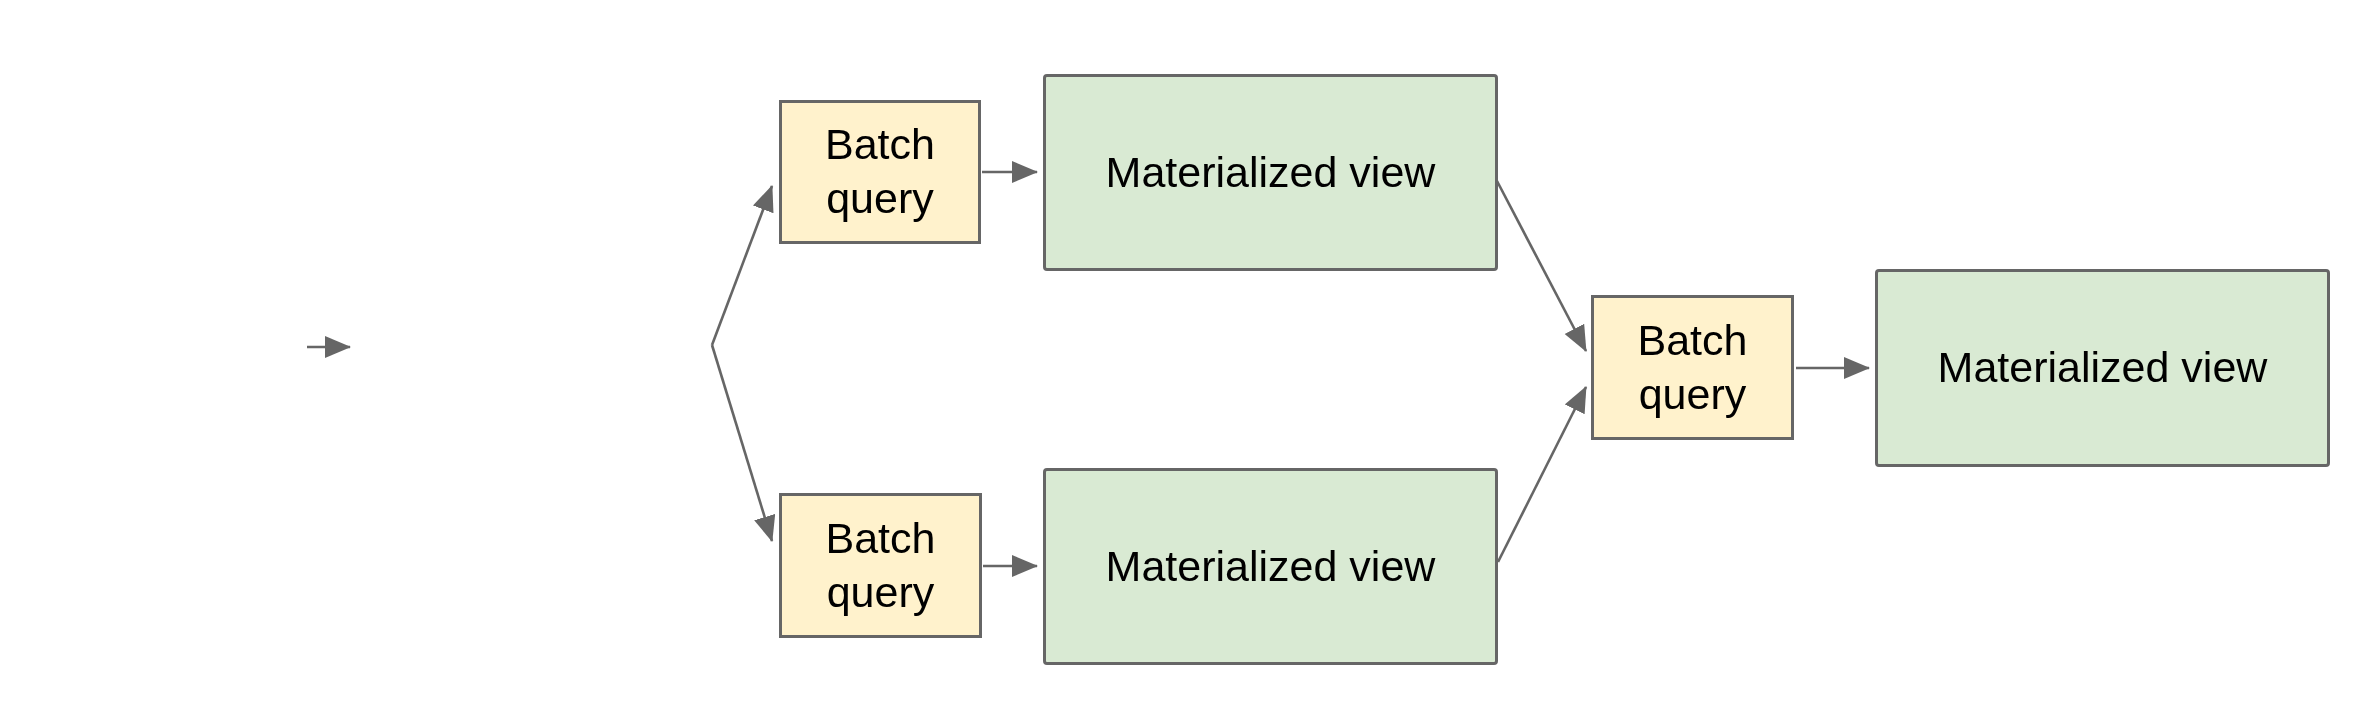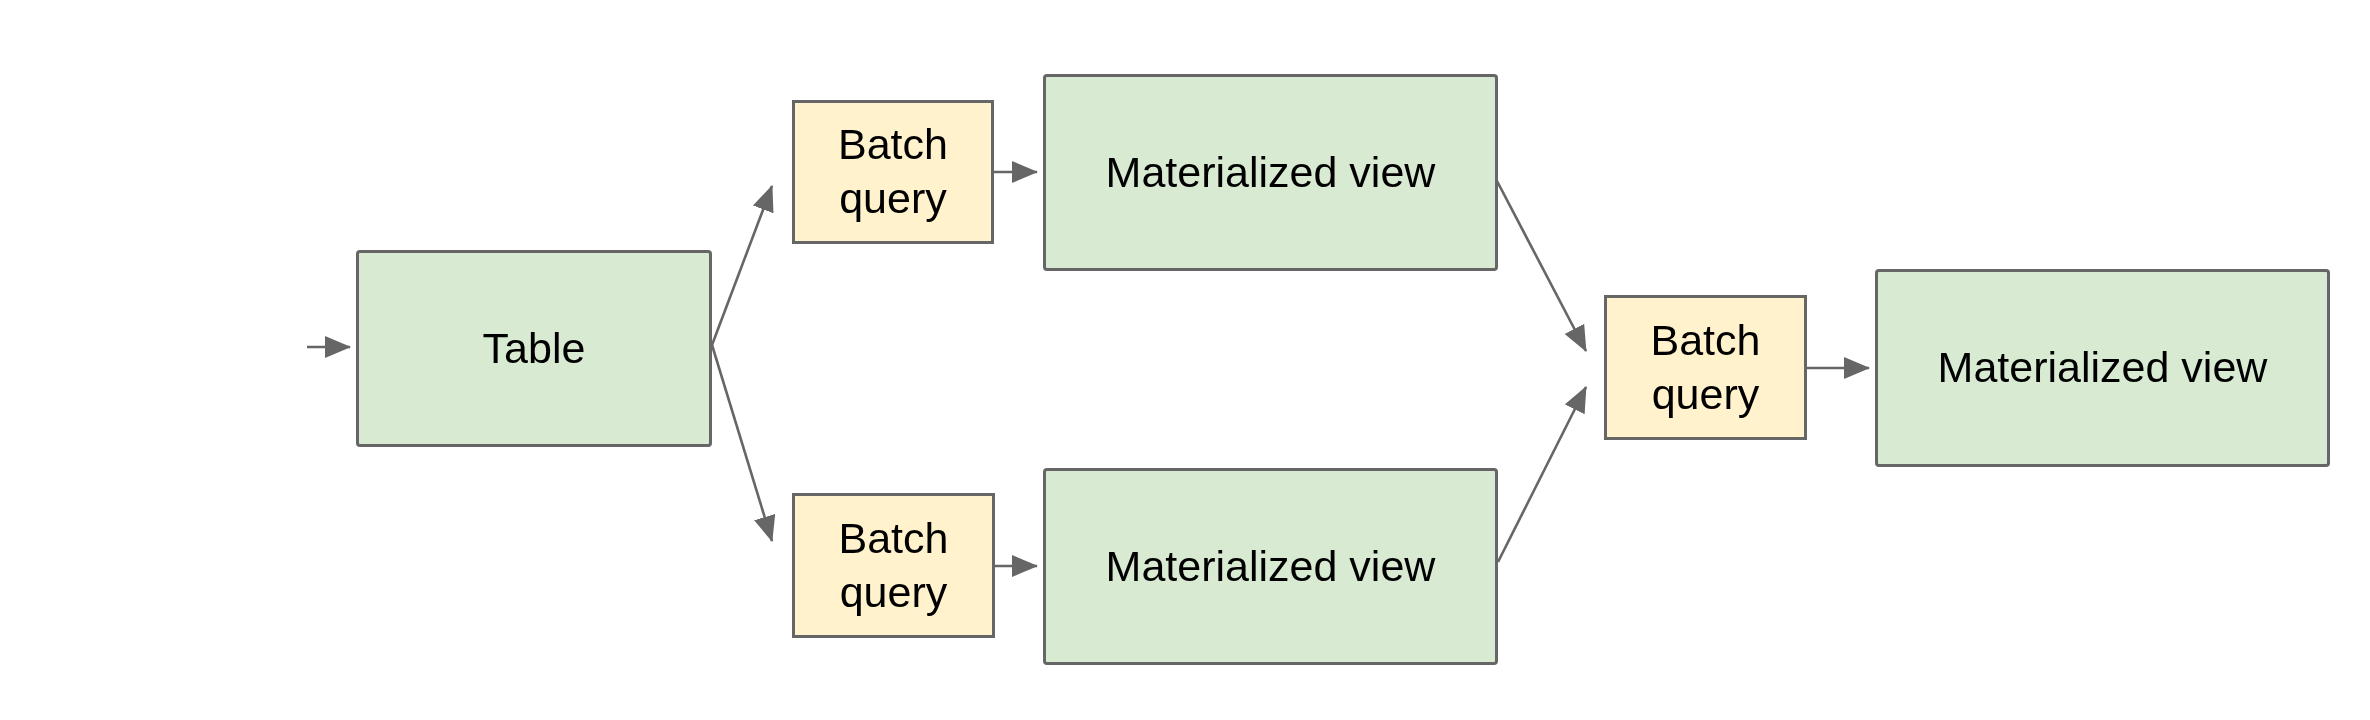--- a/index.html
+++ b/index.html
@@ -31,21 +31,21 @@
     display: flex;
     align-items: center;
     justify-content: center;
     text-align: center;
     border: 3px solid var(--border);
     color: var(--text);
     font-size: 43px;
     line-height: 1.25;
   }
   .node .label { display: block; padding: 0 14px; }
-  .node.query { background: var(--query-fill); border-radius: 0; margin-left: 13px; }
+  .node.query { background: var(--query-fill); border-radius: 0; }
   .node.view  { background: var(--view-fill);  border-radius: 4px; }
 
   
   #n-streaming   { left: 32px;   top: 276px; width: 274px; height: 144px; }
   #n-table       { left: 356px;  top: 250px; width: 356px; height: 197px; }
   #n-batch-top   { left: 779px;  top: 100px; width: 202px; height: 144px; }
   #n-mv-top      { left: 1043px; top: 74px;  width: 455px; height: 197px; }
   #n-batch-bot   { left: 779px;  top: 493px; width: 203px; height: 145px; }
   #n-mv-bot      { left: 1043px; top: 468px; width: 455px; height: 197px; }
   #n-batch-right { left: 1591px; top: 295px; width: 203px; height: 145px; }
@@ -68,23 +68,20 @@
     <line class="edge-line" x1="712" y1="345" x2="772" y2="186" marker-end="url(#arrowhead)"></line>
     <line class="edge-line" x1="712" y1="345" x2="772" y2="541" marker-end="url(#arrowhead)"></line>
     <line class="edge-line" x1="982" y1="172" x2="1037" y2="172" marker-end="url(#arrowhead)"></line>
     <line class="edge-line" x1="983" y1="566" x2="1037" y2="566" marker-end="url(#arrowhead)"></line>
     <line class="edge-line" x1="1497" y1="181" x2="1586" y2="351" marker-end="url(#arrowhead)"></line>
     <line class="edge-line" x1="1498" y1="562" x2="1586" y2="387" marker-end="url(#arrowhead)"></line>
     <line class="edge-line" x1="1796" y1="368" x2="1869" y2="368" marker-end="url(#arrowhead)"></line>
   </svg>
 
 
-  <div class="node view" id="n-table">
-    <span class="label">Table</span>
-  </div>
 
   <div class="node query" id="n-batch-top">
     <span class="label">Batch query</span>
   </div>
 
   <div class="node view" id="n-mv-top">
     <span class="label">Materialized view</span>
   </div>
 
   <div class="node query" id="n-batch-bot">

